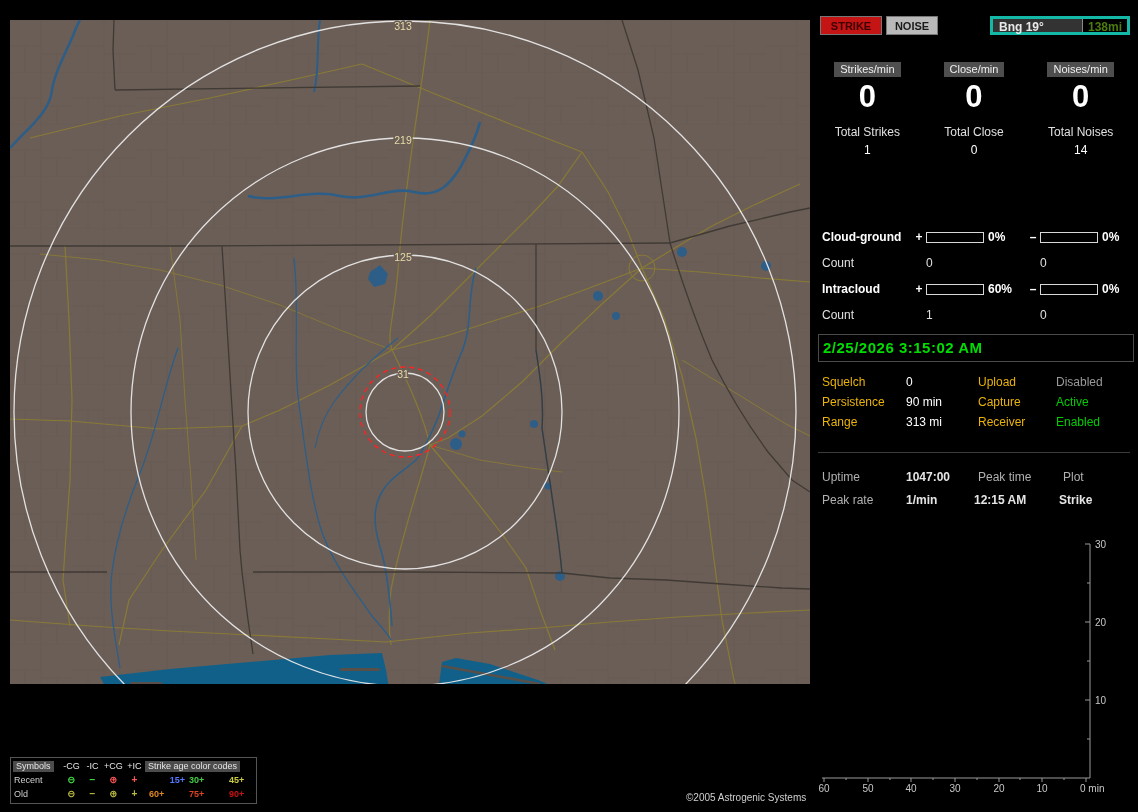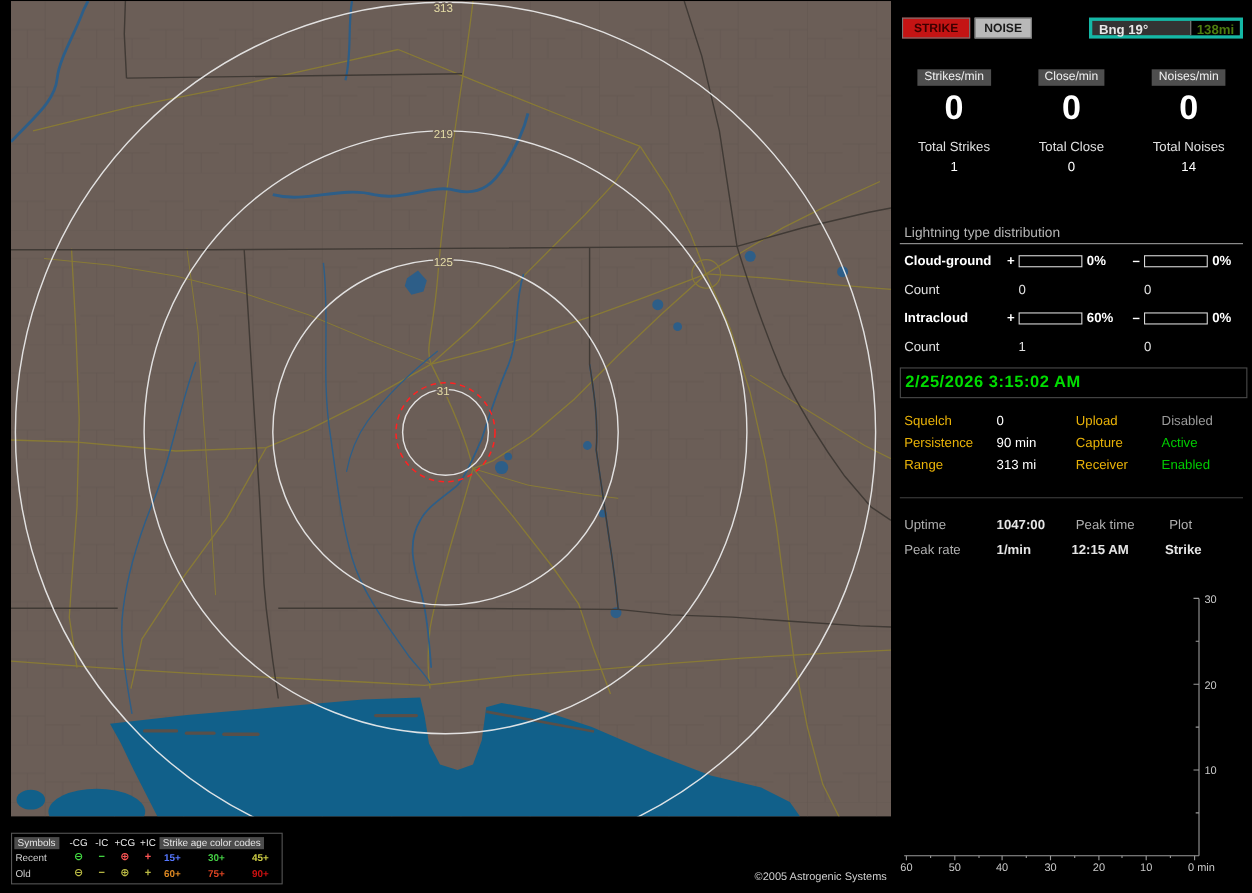--- a/index.html
+++ b/index.html
@@ -2,21 +2,21 @@
 <html><head>
 <meta charset="utf-8">
 <style>
   html,body{margin:0;padding:0;background:#000;}
   .screen{position:relative;width:1138px;height:812px;background:#000;overflow:hidden;
           font-family:"Liberation Sans","DejaVu Sans",sans-serif;color:#e8e8e8;}
   svg{display:block;}
   svg text{font-family:"Liberation Sans","DejaVu Sans",sans-serif;}
 
   
-  .map-view{position:absolute;left:10px;top:1px;width:800px;height:741px;overflow:hidden;background:#6b5e57;}
+  .map-view{position:absolute;left:10px;top:20px;width:800px;height:664px;overflow:hidden;background:#6b5e57;}
   .copyright{position:absolute;left:686px;top:792px;font-size:10px;color:#d0d0d0;}
 
   
   .legend{position:absolute;left:10px;top:757px;width:247px;height:47px;background:#000;
           border:1px solid #555;font-size:9px;color:#ddd;padding:1px 2px;box-sizing:border-box;}
   .lg-row{display:grid;grid-template-columns:48px 21px 21px 21px 21px 1fr;align-items:center;height:14px;}
   .lg-chip{background:#4c4c4c;color:#e5e5e5;padding:0 3px;height:11px;line-height:11px;display:inline-block;}
   .lg-colhdr{text-align:center;color:#e5e5e5;}
   .lg-label{color:#cfcfcf;padding-left:1px;}
   .lg-sym{text-align:center;font-size:10px;font-weight:bold;line-height:10px;}
@@ -183,21 +183,21 @@
       <span class="lg-colhdr">+IC</span>
       <span><span class="lg-chip">Strike age color codes</span></span>
     </div>
     <div class="lg-row">
       <span class="lg-label">Recent</span>
       <span class="lg-sym" style="color: rgb(68, 221, 68);">⊖</span>
       <span class="lg-sym" style="color: rgb(68, 221, 68);">−</span>
       <span class="lg-sym" style="color: rgb(255, 85, 85);">⊕</span>
       <span class="lg-sym" style="color: rgb(255, 85, 85);">+</span>
       <span class="lg-ages">
-        <span style="color: rgb(85, 119, 255);">15+</span>
+        <span style="color: rgb(85, 119, 255); text-align: right;">15+</span>
         <span style="color: rgb(68, 204, 68);">30+</span>
         <span style="color: rgb(204, 204, 68);">45+</span>
       </span>
     </div>
     <div class="lg-row">
       <span class="lg-label">Old</span>
       <span class="lg-sym" style="color: rgb(187, 187, 68);">⊖</span>
       <span class="lg-sym" style="color: rgb(187, 187, 68);">−</span>
       <span class="lg-sym" style="color: rgb(187, 187, 68);">⊕</span>
       <span class="lg-sym" style="color: rgb(187, 187, 68);">+</span>
@@ -236,21 +236,20 @@
         <div class="total-value">0</div>
       </div>
       <div class="counter">
         <span class="chip">Noises/min</span>
         <div class="big">0</div>
         <div class="total-label">Total Noises</div>
         <div class="total-value">14</div>
       </div>
     </div>
 
-    <div class="dist-title">Lightning type distribution</div>
 
     <div class="dist-block">
 
       <span class="lbl">Cloud-ground</span>
       <span class="sign">+</span>
       <span class="bar"><span class="fill" style="width: 0%; background-color: rgb(238, 95, 158);"></span></span>
       <span class="pct">0%</span>
       <span class="sign">–</span>
       <span class="bar"><span class="fill" style="width: 0%; background-color: rgb(238, 95, 158);"></span></span>
       <span class="pct">0%</span>

